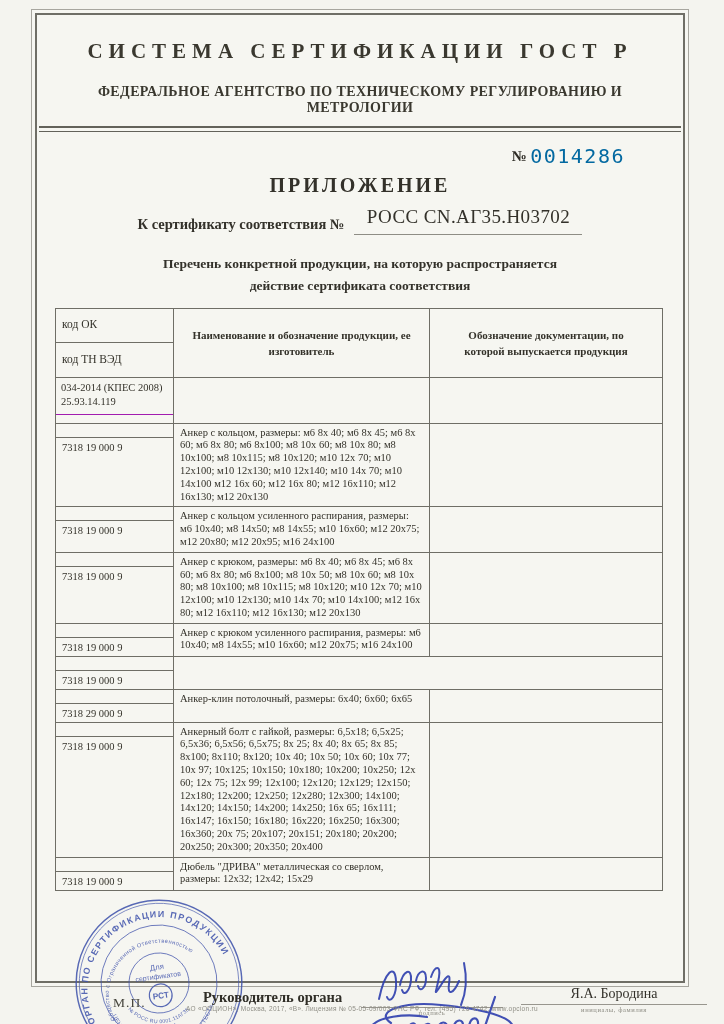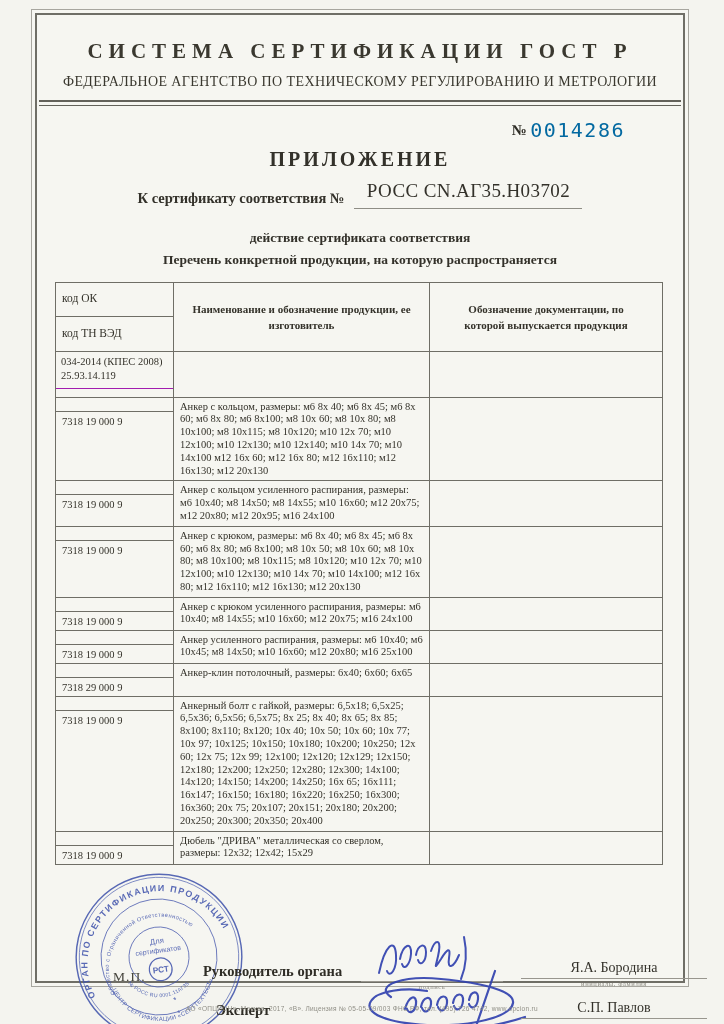--- a/index.html
+++ b/index.html
@@ -14,21 +14,21 @@
     position:absolute;left:31px;top:9px;width:658px;height:978px;
     border:1px solid #a7a69f;box-sizing:border-box;background:#f6f6f1;
   }
   .frame-inner{
     position:absolute;inset:3px;border:2px solid #6f6e66;box-sizing:border-box;
   }
   .content{position:absolute;inset:0;padding:0 16px;box-sizing:border-box;}
 
   .header{ text-align:center; padding-top:24px; }
   .sys-title{font-size:21px;font-weight:bold;letter-spacing:6px;color:#3a382f;}
-  .agency{font-size:14px;font-weight:normal;letter-spacing:0.4px;margin-top:10px;color:#3a382f;}
+  .agency{font-size:14px;font-weight:bold;letter-spacing:0.4px;margin-top:20px;color:#3a382f;}
   .rule{margin:10px -14px 0 -14px;height:3px;border-top:2px solid #63625a;border-bottom:1px solid #63625a;}
 
   .form-no{ text-align:right;padding-right:42px;margin-top:12px;font-size:15px;font-weight:bold;color:#2f2d26;}
   .form-no .num{
     font-family:"DejaVu Sans Mono", monospace;font-weight:normal;
     color:#0369a1;font-size:20px;letter-spacing:1.5px;vertical-align:-2px;
   }
   .title{ text-align:center;font-size:20px;font-weight:bold;letter-spacing:3px;margin-top:6px;color:#33312a;}
   .cert-line{ text-align:center;margin-top:15px;font-size:14.5px;font-weight:bold;color:#33312a;}
   .cert-no-wrap{display:inline-block;border-bottom:1px solid #8e8d85;min-width:228px;margin-left:10px;text-align:center;}
@@ -87,22 +87,22 @@
         <span class="num">0014286</span>
       </div>
 
       <div class="title">ПРИЛОЖЕНИЕ</div>
 
       <div class="cert-line">
         <span>К сертификату соответствия №</span><span class="cert-no-wrap"><span class="cert-no">РОСС CN.АГ35.Н03702</span></span>
       </div>
 
       <div class="subtitle">
+        <div>Перечень конкретной продукции,  на которую распространяется</div>
         <div>действие сертификата соответствия</div>
-        <div>Перечень конкретной продукции,  на которую распространяется</div>
       </div>
 
       <div class="tbl">
         <div class="trow hrow">
           <div class="c1">
             <div class="hc1a">код ОК</div>
             <div class="hc1b">код ТН ВЭД</div>
           </div>
           <div class="c2 hc2">Наименование и обозначение продукции, ее изготовитель</div>
           <div class="c3 hc3">Обозначение документации, по которой выпускается продукция</div>
@@ -155,21 +155,20 @@
     </div>
     <div class="c2">Анкер с крюком усиленного распирания, размеры: м6 10х40; м8 14х55; м10 16х60; м12 20х75; м16 24х100</div>
     <div class="c3"></div>
   </div>
 
   <div class="trow prow">
     <div class="c1">
       <div class="cgap"></div>
       <div class="code">7318 19 000 9</div>
     </div>
-    <div class="c2">Анкер усиленного распирания, размеры: м6 10х40; м6 10х45; м8 14х50; м10 16х60; м12 20х80; м16 25х100</div>
     <div class="c3"></div>
   </div>
 
   <div class="trow prow">
     <div class="c1">
       <div class="cgap"></div>
       <div class="code">7318 29 000 9</div>
     </div>
     <div class="c2">Анкер-клин потолочный, размеры: 6х40; 6х60; 6х65</div>
     <div class="c3"></div>

